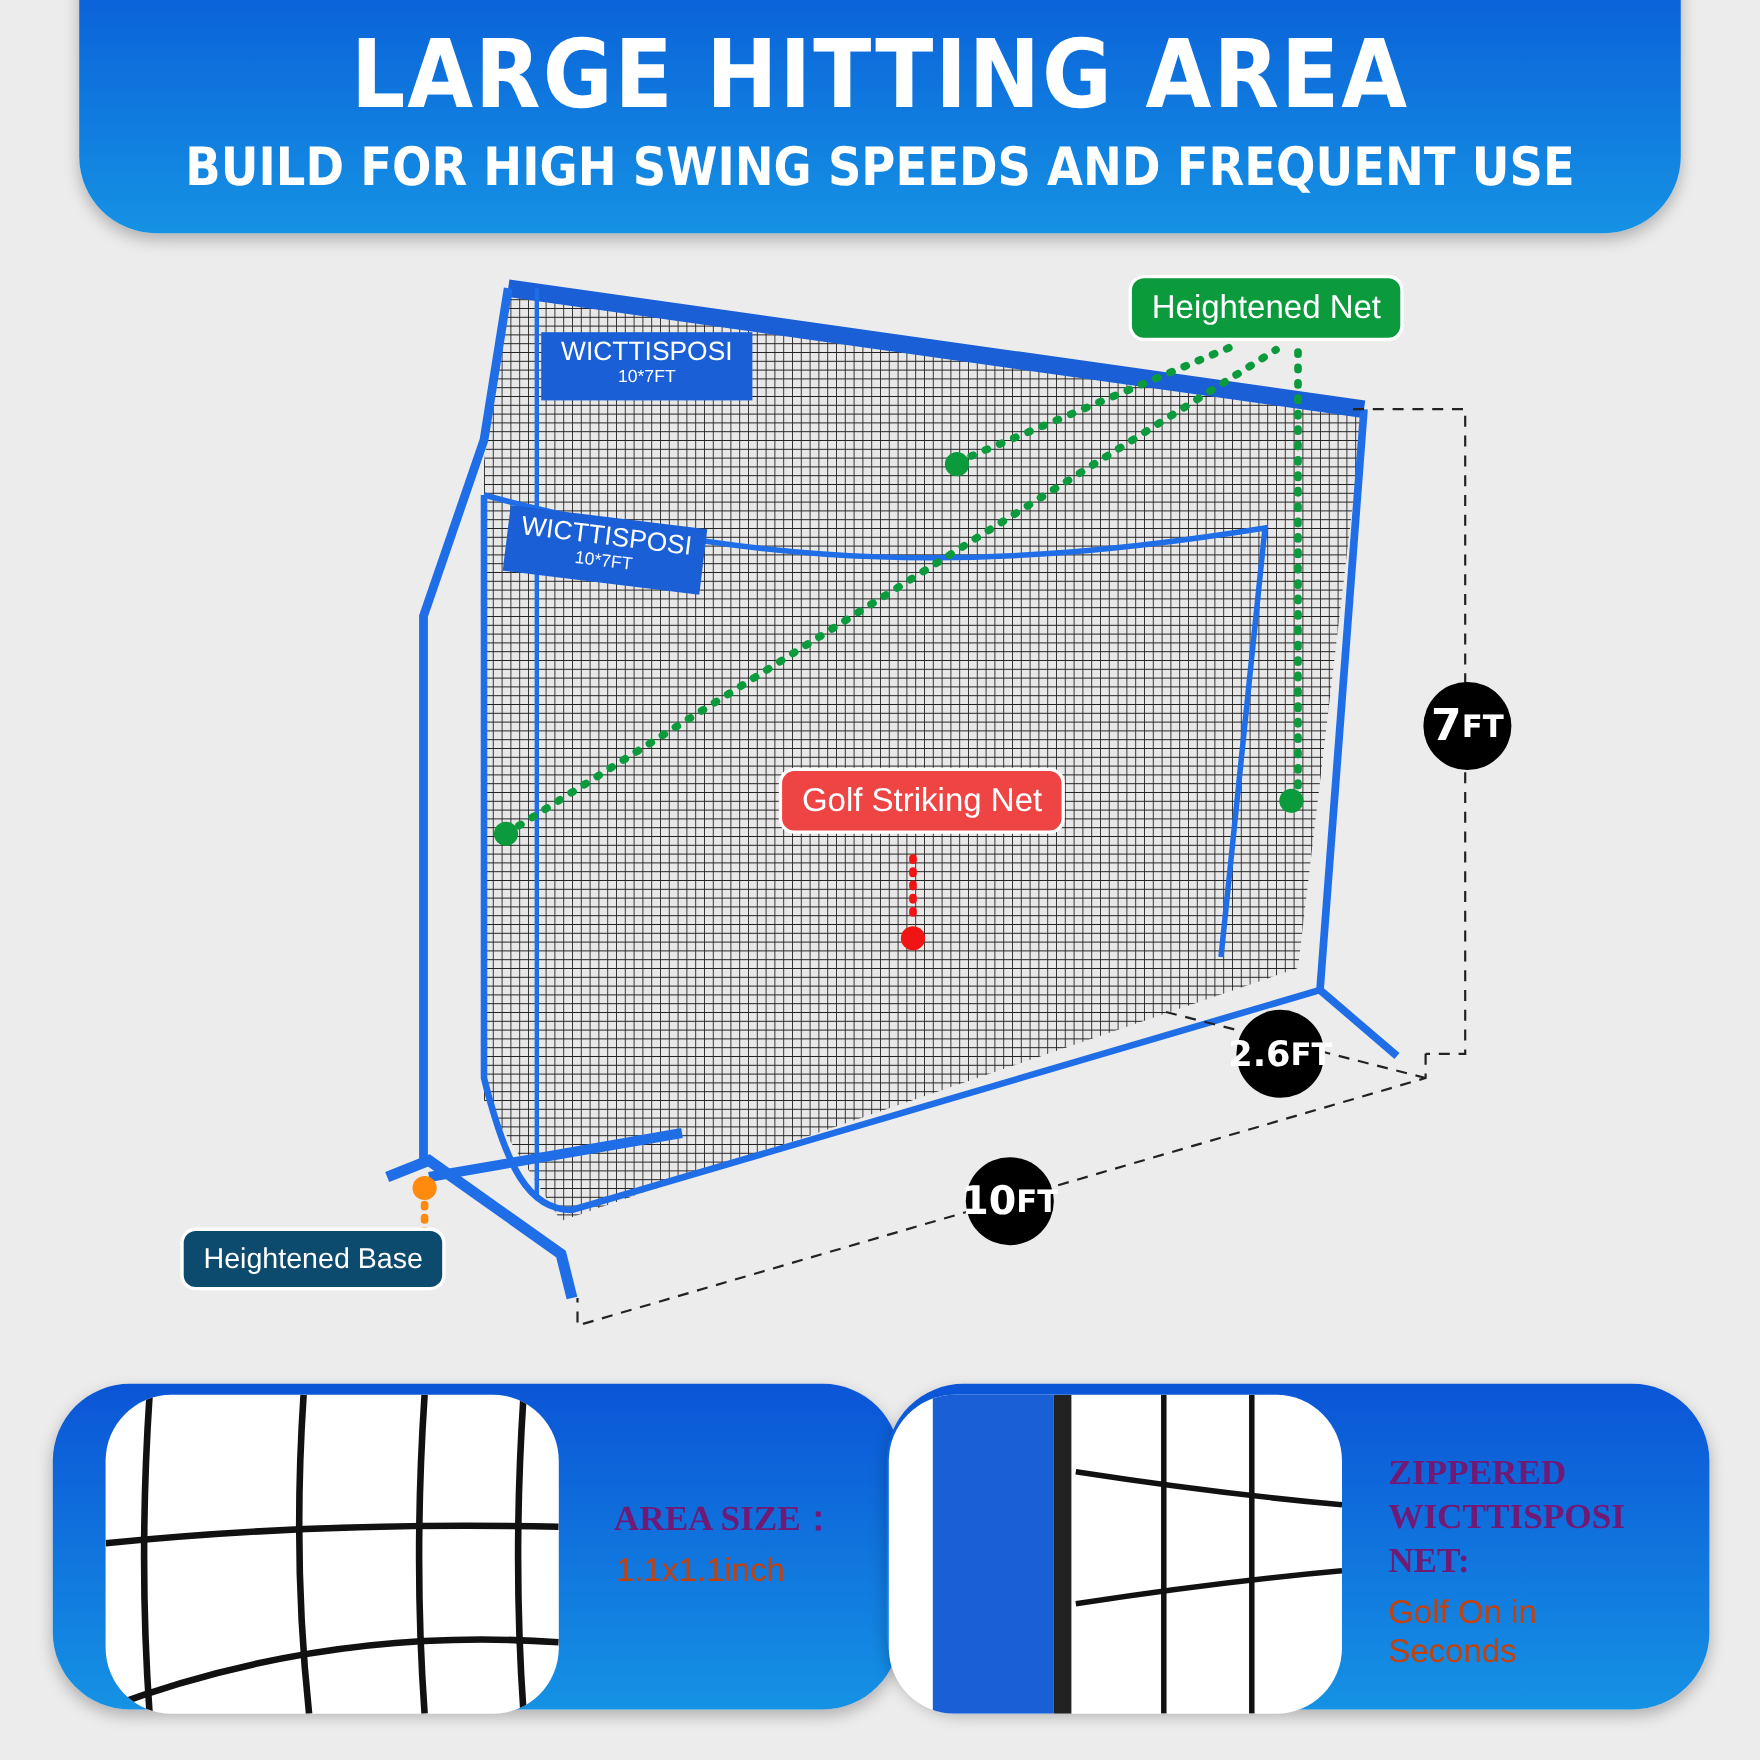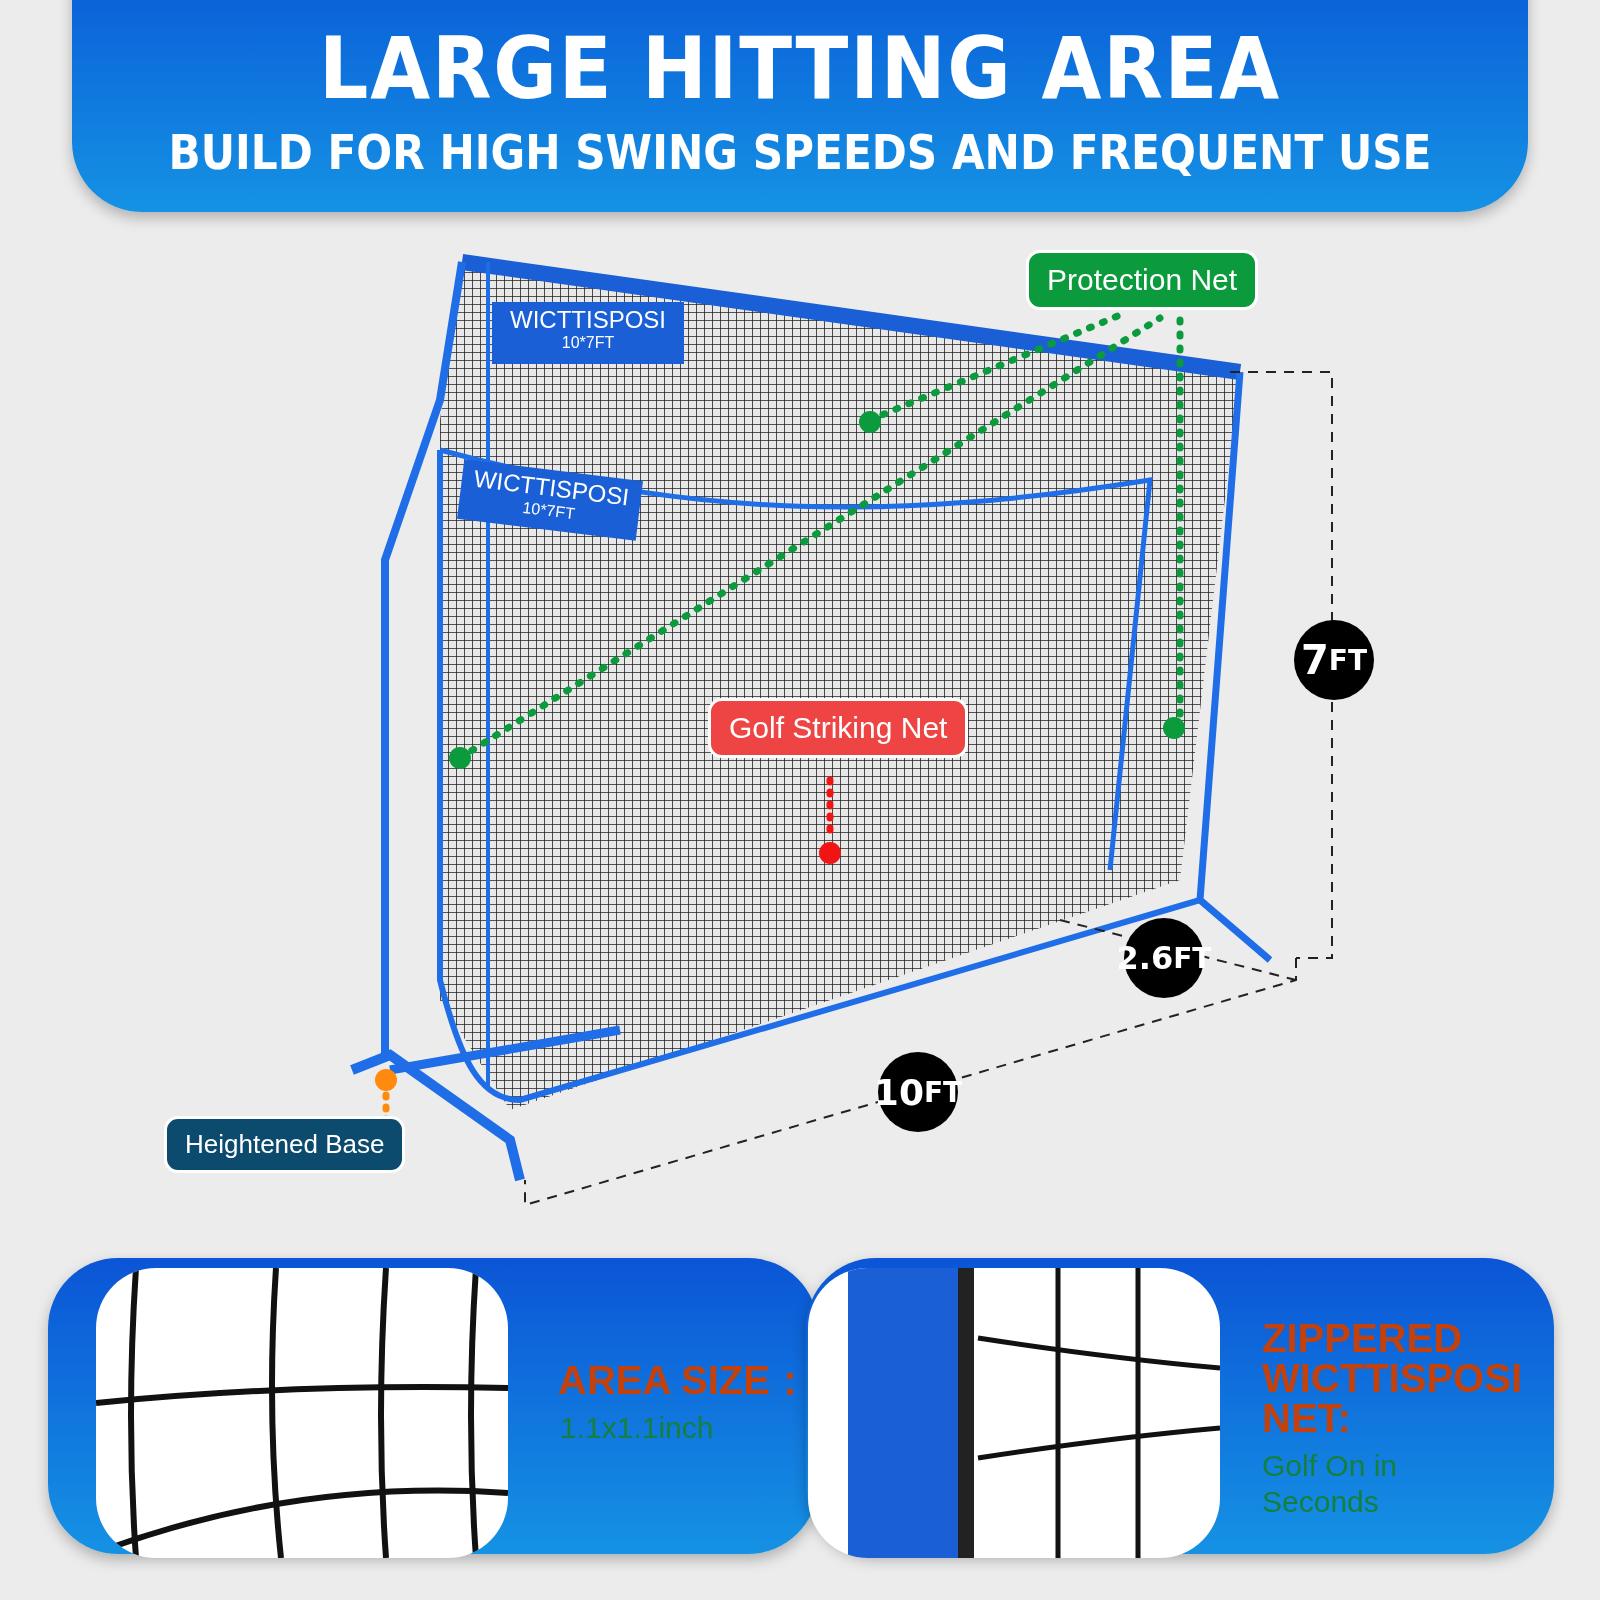--- a/index.html
+++ b/index.html
@@ -6,22 +6,22 @@
 body{width:1600px;height:1600px;position:relative;overflow:hidden;background:#ececec;font-family:"Liberation Sans",sans-serif}
 .header{position:absolute;left:72px;top:-20px;width:1456px;height:232px;border-radius:0 0 70px 70px;background:linear-gradient(#0a5fd8,#1592e4);box-shadow:0 6px 14px rgba(0,0,0,.25);text-align:center;color:#fff}
 .title{font-family:"DejaVu Sans",sans-serif;font-weight:bold;font-size:86px;letter-spacing:2px;margin-top:38px;transform:scaleX(.9)}
 .subtitle{font-family:"DejaVu Sans",sans-serif;font-weight:bold;font-size:48px;margin-top:6px;transform:scaleX(.88)}
 .stage{position:absolute;left:0;top:230px;width:1600px;height:1000px}
 .pill{position:absolute;color:#fff;font-size:30px;border-radius:14px;padding:10px 18px;border:3px solid #fff;white-space:nowrap}
 .badge{position:absolute;background:#000;color:#fff;border-radius:50%;display:flex;align-items:center;justify-content:center;font-weight:bold;font-family:"DejaVu Sans",sans-serif}
 .badge small{font-size:28px}
 .panel{position:absolute;top:1258px;height:296px;border-radius:70px;background:linear-gradient(#0b55d6,#1592e4);box-shadow:0 6px 14px rgba(0,0,0,.25)}
 .photo{position:absolute;top:1268px;height:290px;border-radius:60px;background:#fff;overflow:hidden}
-.feat-title{position:absolute;color:#c2410c;font-weight:bold;font-family:Liberation Sans, sans-serif;font-size:40px;line-height:40px}
-.feat-text{position:absolute;color:#15803d;font-size:30px;line-height:36px}
+.feat-title{position:absolute;color:#701a75;font-weight:bold;font-family:Liberation Serif, serif;font-size:32px;line-height:40px}
+.feat-text{position:absolute;color:#c2410c;font-size:30px;line-height:36px}
 </style>
 </head>
 <body>
 
 <div class="header">
   <div class="title">LARGE HITTING AREA</div>
   <div class="subtitle">BUILD FOR HIGH SWING SPEEDS AND FREQUENT USE</div>
 </div>
 
 <div class="stage">
@@ -69,21 +69,21 @@
 
   <div style="position:absolute;left:492px;top:72px;width:192px;height:62px;background:#1a5fd6;color:#fff;text-align:center">
     <div style="font-size:24px;margin-top:4px">WICTTISPOSI</div>
     <div style="font-size:16px">10*7FT</div>
   </div>
   <div style="position:absolute;left:460px;top:240px;width:180px;height:60px;background:#1a5fd6;color:#fff;text-align:center;transform:rotate(7deg)">
     <div style="font-size:24px;margin-top:4px">WICTTISPOSI</div>
     <div style="font-size:16px">10*7FT</div>
   </div>
 
-  <div class="pill" style="left:1026px;top:20px;background:#0b9a3c">Protection Net</div>
+  <div class="pill" style="left:1026px;top:20px;background:#0b9a3c">Heightened Net</div>
   <div class="pill" style="left:708px;top:468px;background:#ef4444">Golf Striking Net</div>
   <div class="pill" style="left:164px;top:886px;background:#0c4a6e;font-size:26px">Heightened Base</div>
 
   <div class="badge" style="left:1294px;top:390px;width:80px;height:80px;font-size:40px">
     <span>7</span>
       <small>FT</small>
   </div>
   <div class="badge" style="left:1124px;top:688px;width:80px;height:80px;font-size:32px">
     <span>2.6</span>
       <small>FT</small>

